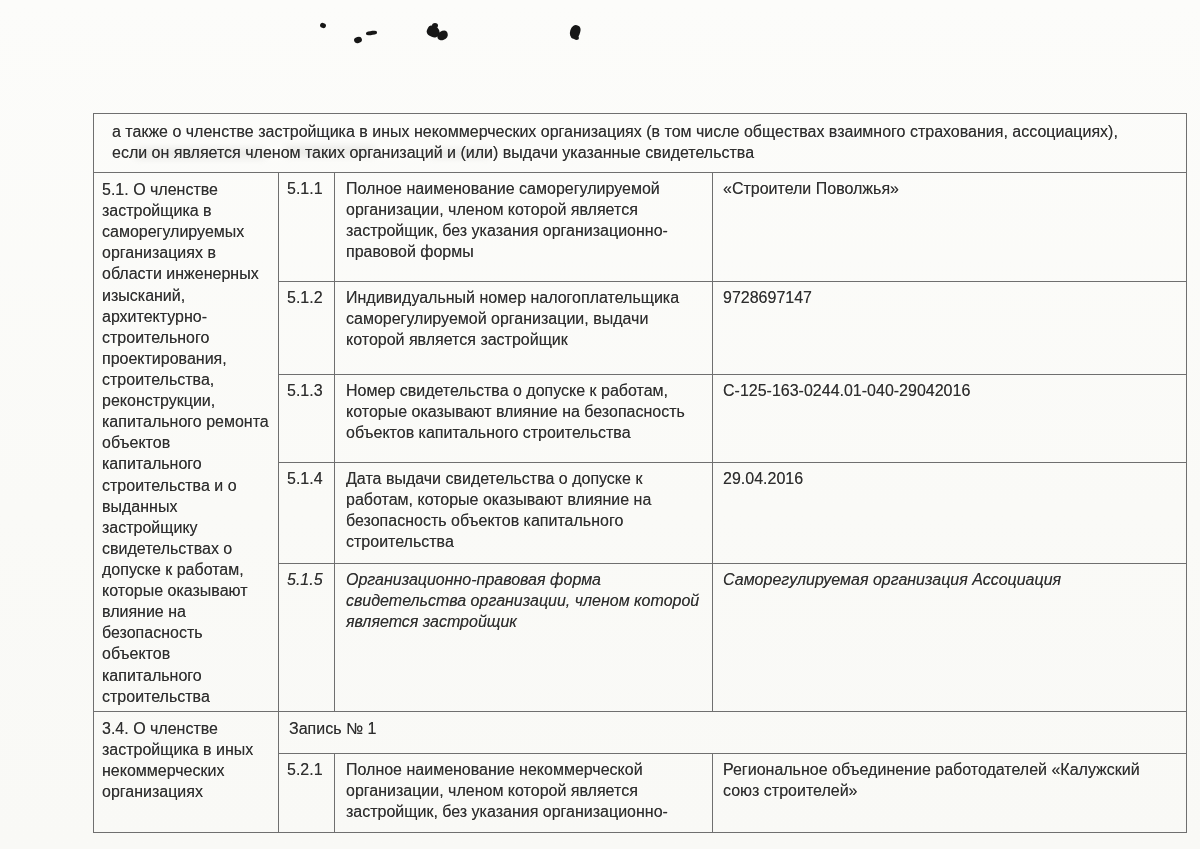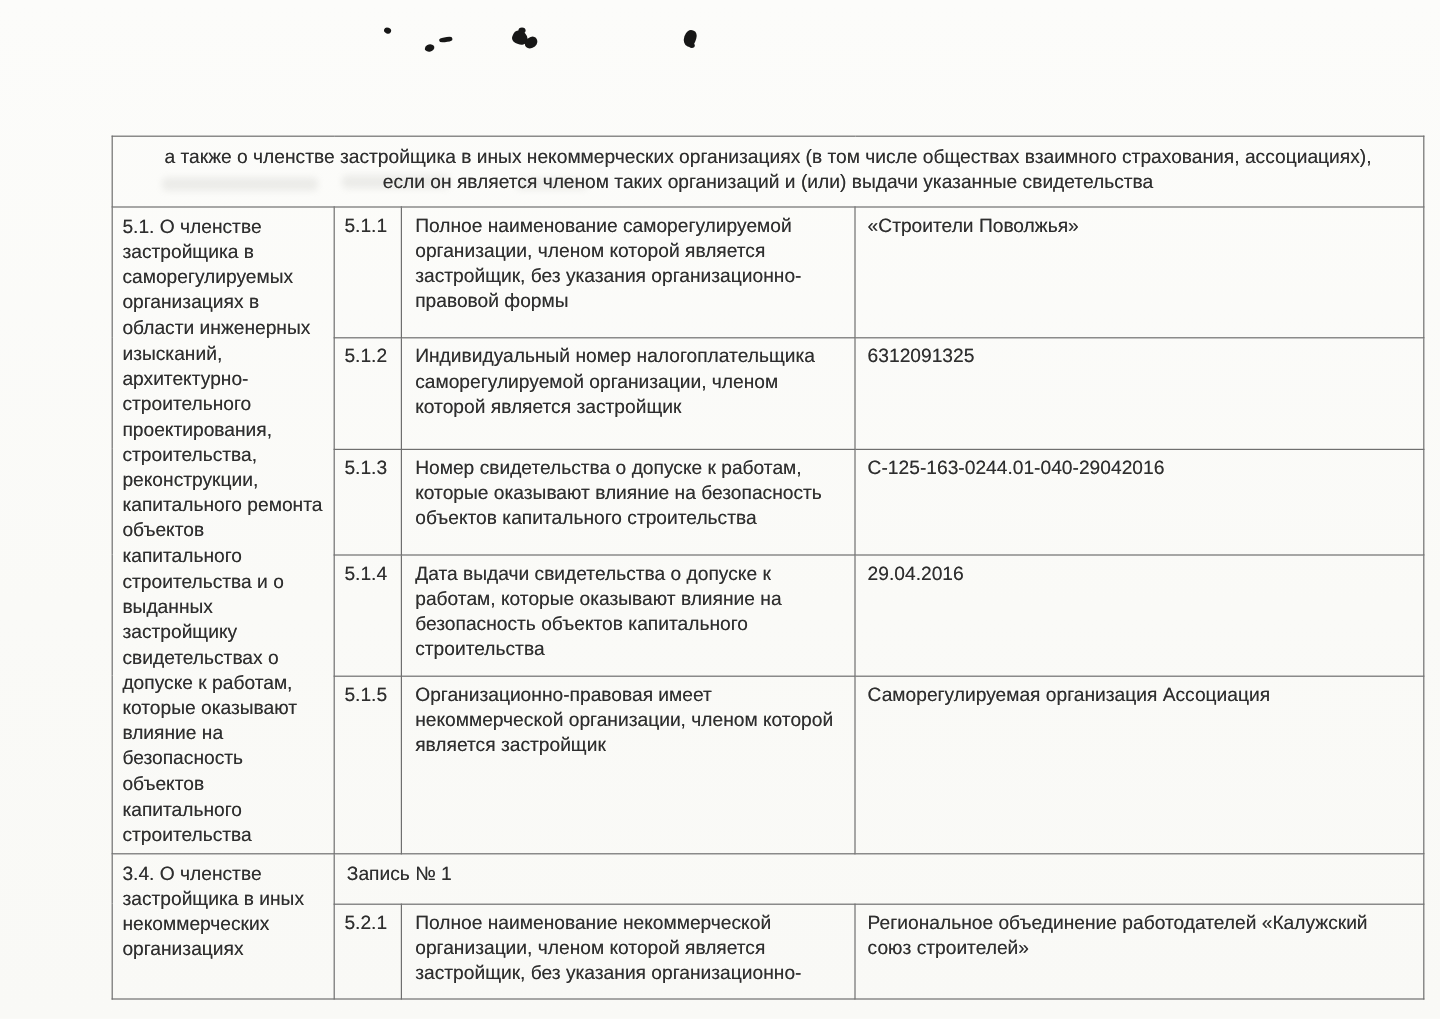--- a/index.html
+++ b/index.html
@@ -39,40 +39,39 @@
   }
   table.doc td{
     border:1px solid #6f6f6f;
     vertical-align:top;
     font-size:16px;
     line-height:1.32;
     text-shadow:0 0 .5px rgba(50,50,50,.6);
     overflow:hidden;
   }
   td.hd{
-    text-align:center;
     padding:7px 18px 4px 18px;
     line-height:1.6;
     font-size:16.5px;
   }
   td.lbl{
     padding:6px 6px 4px 8px;
     font-size:15.5px;
     line-height:1.33;
   }
   td.num{padding:5px 2px 2px 8px;}
   td.desc{padding:5px 12px 2px 11px;line-height:1.37;}
   td.val{padding:5px 12px 20px 10px;line-height:1.37;}
   td.record{padding:6px 10px 2px 10px;margin-top:12px;}
   tr.h-header{height:59px;}
   tr.h-r1{height:100px;margin-top:34px;}
   tr.h-r2{height:85px;}
   tr.h-r3{height:81px;margin-top:28px;}
   tr.h-r4{height:79px;}
-  tr.h-r5{height:136px;}
+  tr.h-r5{height:136px;font-style:italic;}
   tr.h-rec{height:42px;}
   tr.h-r7{height:79px;}
 </style>
 </head>
 <body>
 
 <div class="page">
 
   <div class="speck sp1"></div>
   <div class="speck sp2"></div>
@@ -104,39 +103,39 @@
 
     <tr class="h-r1">
       <td class="lbl" rowspan="5">5.1. О членстве застройщика в саморегулируемых организациях в области инженерных изысканий, архитектурно-строительного проектирования, строительства, реконструкции, капитального ремонта объектов капитального строительства и о выданных застройщику свидетельствах о допуске к работам, которые оказывают влияние на безопасность объектов капитального строительства</td>
       <td class="num">5.1.1</td>
       <td class="desc">Полное наименование саморегулируемой организации, членом которой является застройщик, без указания организационно-правовой формы</td>
       <td class="val">«Строители Поволжья»</td>
     </tr>
 
     <tr class="h-r2">
       <td class="num">5.1.2</td>
-      <td class="desc">Индивидуальный номер налогоплательщика саморегулируемой организации, членом которой является застройщик</td>
-      <td class="val">6312091325</td>
+      <td class="desc">Индивидуальный номер налогоплательщика саморегулируемой организации, выдачи которой является застройщик</td>
+      <td class="val">9728697147</td>
     </tr>
 
     <tr class="h-r3">
       <td class="num">5.1.3</td>
       <td class="desc">Номер свидетельства о допуске к работам, которые оказывают влияние на безопасность объектов капитального строительства</td>
       <td class="val">С-125-163-0244.01-040-29042016</td>
     </tr>
 
     <tr class="h-r4">
       <td class="num">5.1.4</td>
       <td class="desc">Дата выдачи свидетельства о допуске к работам, которые оказывают влияние на безопасность объектов капитального строительства</td>
       <td class="val">29.04.2016</td>
     </tr>
 
     <tr class="h-r5">
       <td class="num">5.1.5</td>
-      <td class="desc">Организационно-правовая имеет некоммерческой организации, членом которой является застройщик</td>
+      <td class="desc">Организационно-правовая форма свидетельства организации, членом которой является застройщик</td>
       <td class="val">Саморегулируемая организация Ассоциация</td>
     </tr>
 
     <tr class="h-rec">
       <td class="lbl" rowspan="2">3.4. О членстве застройщика в иных некоммерческих организациях</td>
       <td class="record" colspan="3">Запись № 1</td>
     </tr>
 
     <tr class="h-r7">
       <td class="num">5.2.1</td>

